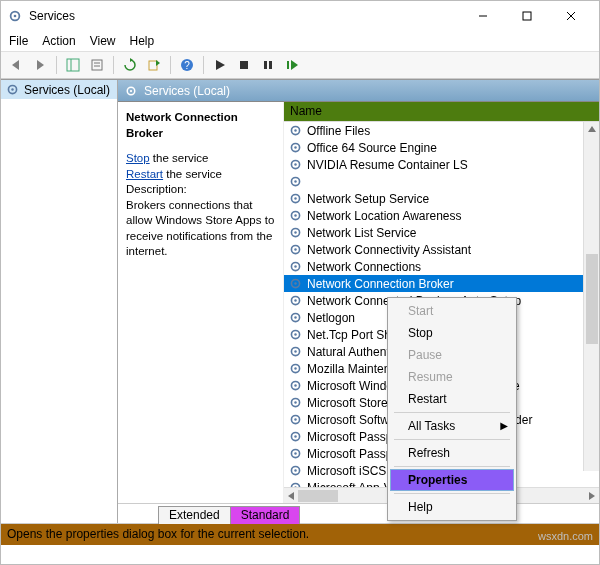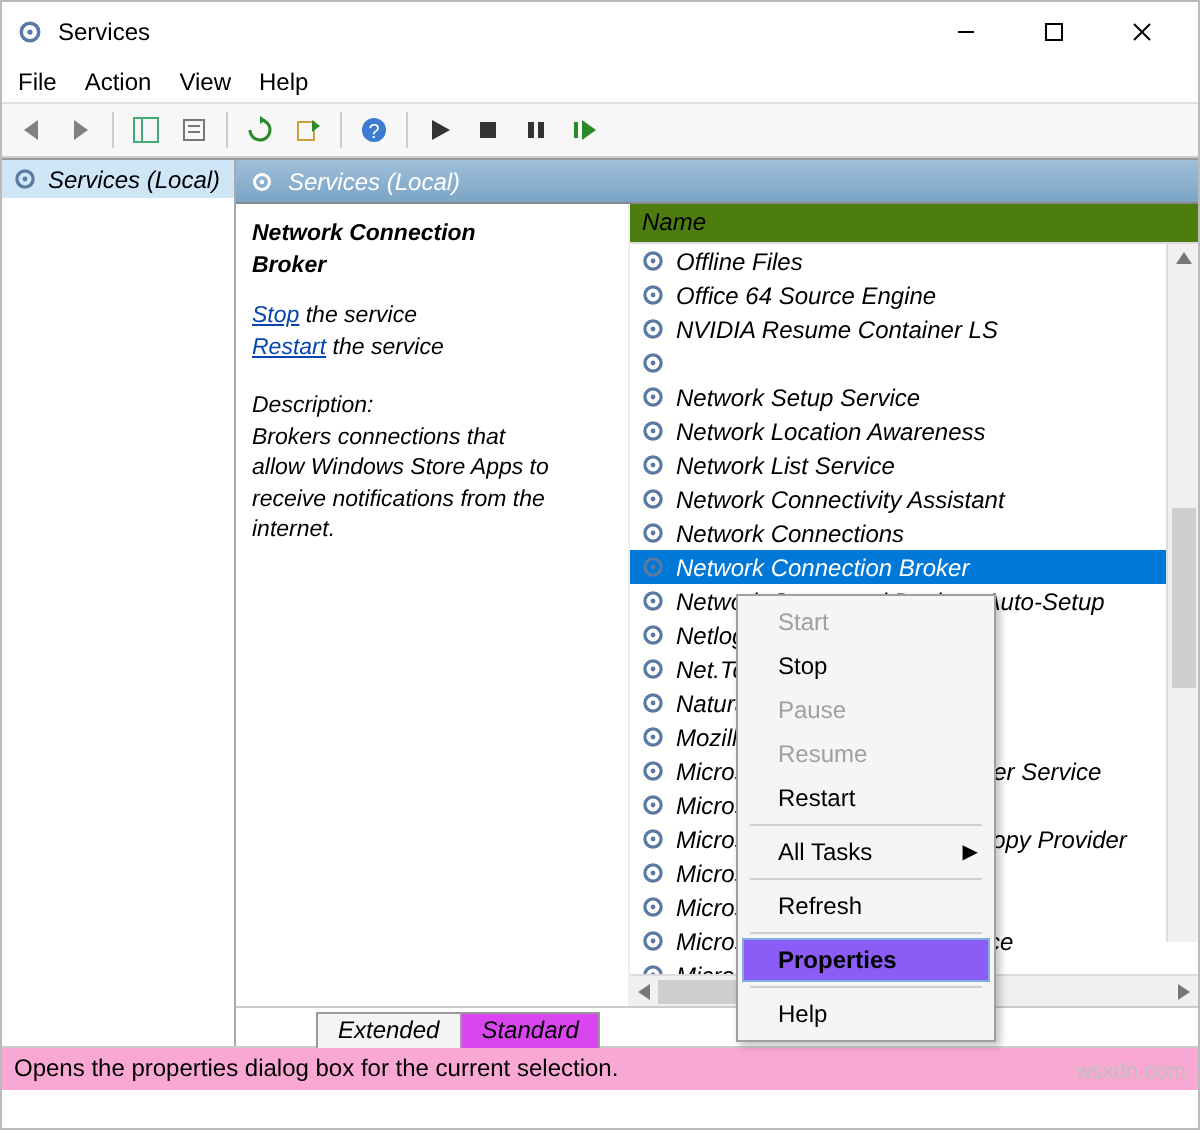--- a/index.html
+++ b/index.html
@@ -60,21 +60,20 @@
     width: 22px; height: 22px;
     display: flex; align-items: center; justify-content: center;
     border: 1px solid transparent;
   }
   .tsep { width: 1px; height: 18px; background: #ccc; margin: 0 3px; }
   
   .client {
     display: flex;
     height: 444px;
     border-top: 1px solid #999;
-    font-style: italic;
   }
   .tree {
     width: 117px;
     border-right: 1px solid #aaa;
     background: #fff;
     overflow: hidden;
   }
   .tree-row {
     display: flex; align-items: center;
     background: #cfe6f7;
@@ -98,31 +97,30 @@
     color: #fff;
     gap: 6px;
     border-bottom: 1px solid #888;
   }
   .headerbar .gear2 { width:14px;height:14px;display:flex;align-items:center;justify-content:center; }
   .content {
     flex: 1;
     display: flex;
     overflow: hidden;
     position: relative;
-    gap: 31px;
   }
   .detail {
     width: 165px;
     padding: 8px 8px 8px 8px;
     font-size: 11.5px;
     line-height: 1.35;
   }
   .detail .sname { font-weight: bold; margin-bottom: 10px; }
   .detail a { color: #0645ad; text-decoration: underline; cursor: pointer; }
-  .detail .desc-h { margin-top: 14px; }
+  .detail .desc-h { }
   .listwrap {
     flex: 1;
     display: flex;
     flex-direction: column;
     border-left: 1px solid #eee;
   }
   .colhdr {
     height: 20px;
     background: #4d7c0f;
     border-bottom: 1px solid #dcdcdc;
@@ -178,32 +176,32 @@
     position: relative;
     top: 1px;
   }
   .tab.active { background: #d946ef; }
   
   .statusbar {
     height: 22px;
     border-top: 1px solid #ccc;
     padding: 3px 6px;
     font-size: 12px;
-    background: #f9a8d4;
+    background: #a16207;
   }
   .watermark {
     position: absolute;
     right: 6px; bottom: 22px;
     font-size: 11px; color: #bfbfbf;
     pointer-events: none;
   }
   
   .context {
     position: absolute;
-    left: 367px; top: 296px;
+    left: 386px; top: 296px;
     width: 130px;
     background: #f5f5f5;
     border: 1px solid #a0a0a0;
     box-shadow: 2px 2px 4px rgba(0,0,0,.25);
     font-size: 12px;
     padding: 2px;
     z-index: 50;
   }
   .mitem { padding: 4px 14px 4px 18px; position: relative; }
   .mitem.disabled { color: #a0a0a0; }

